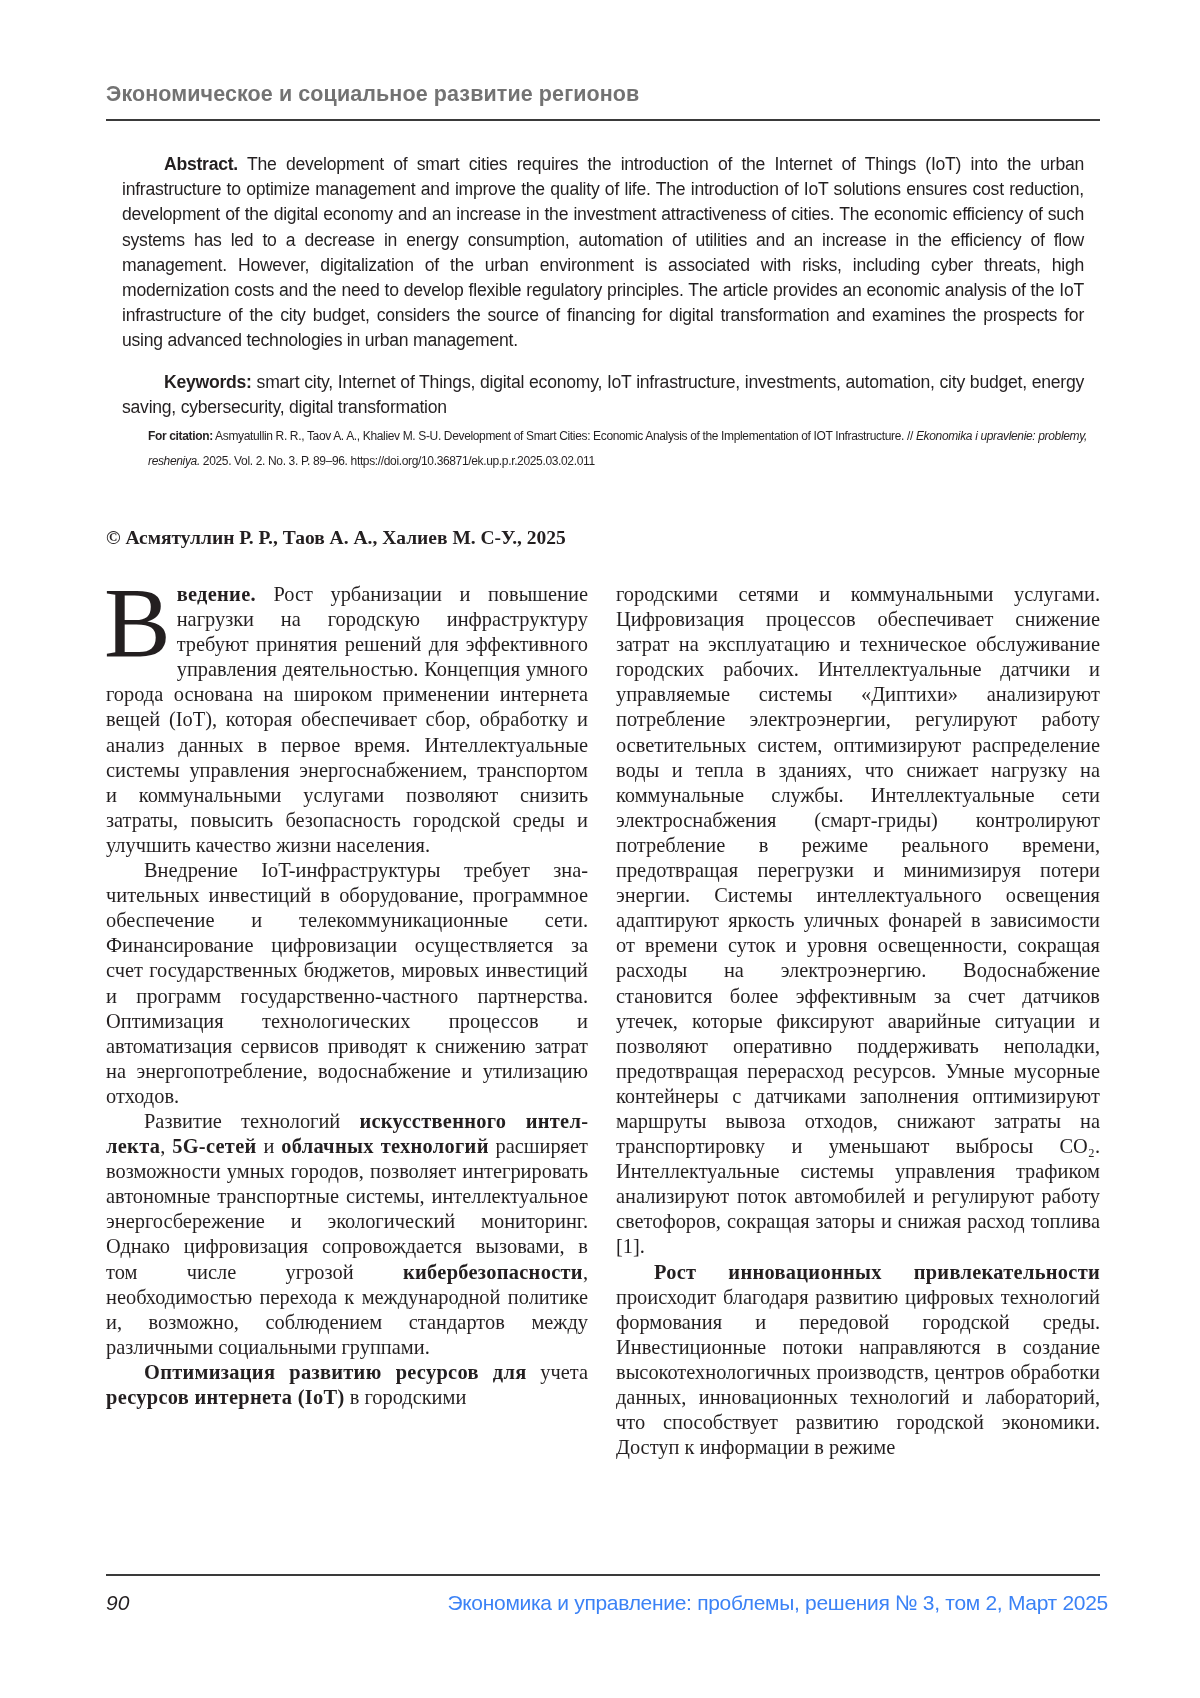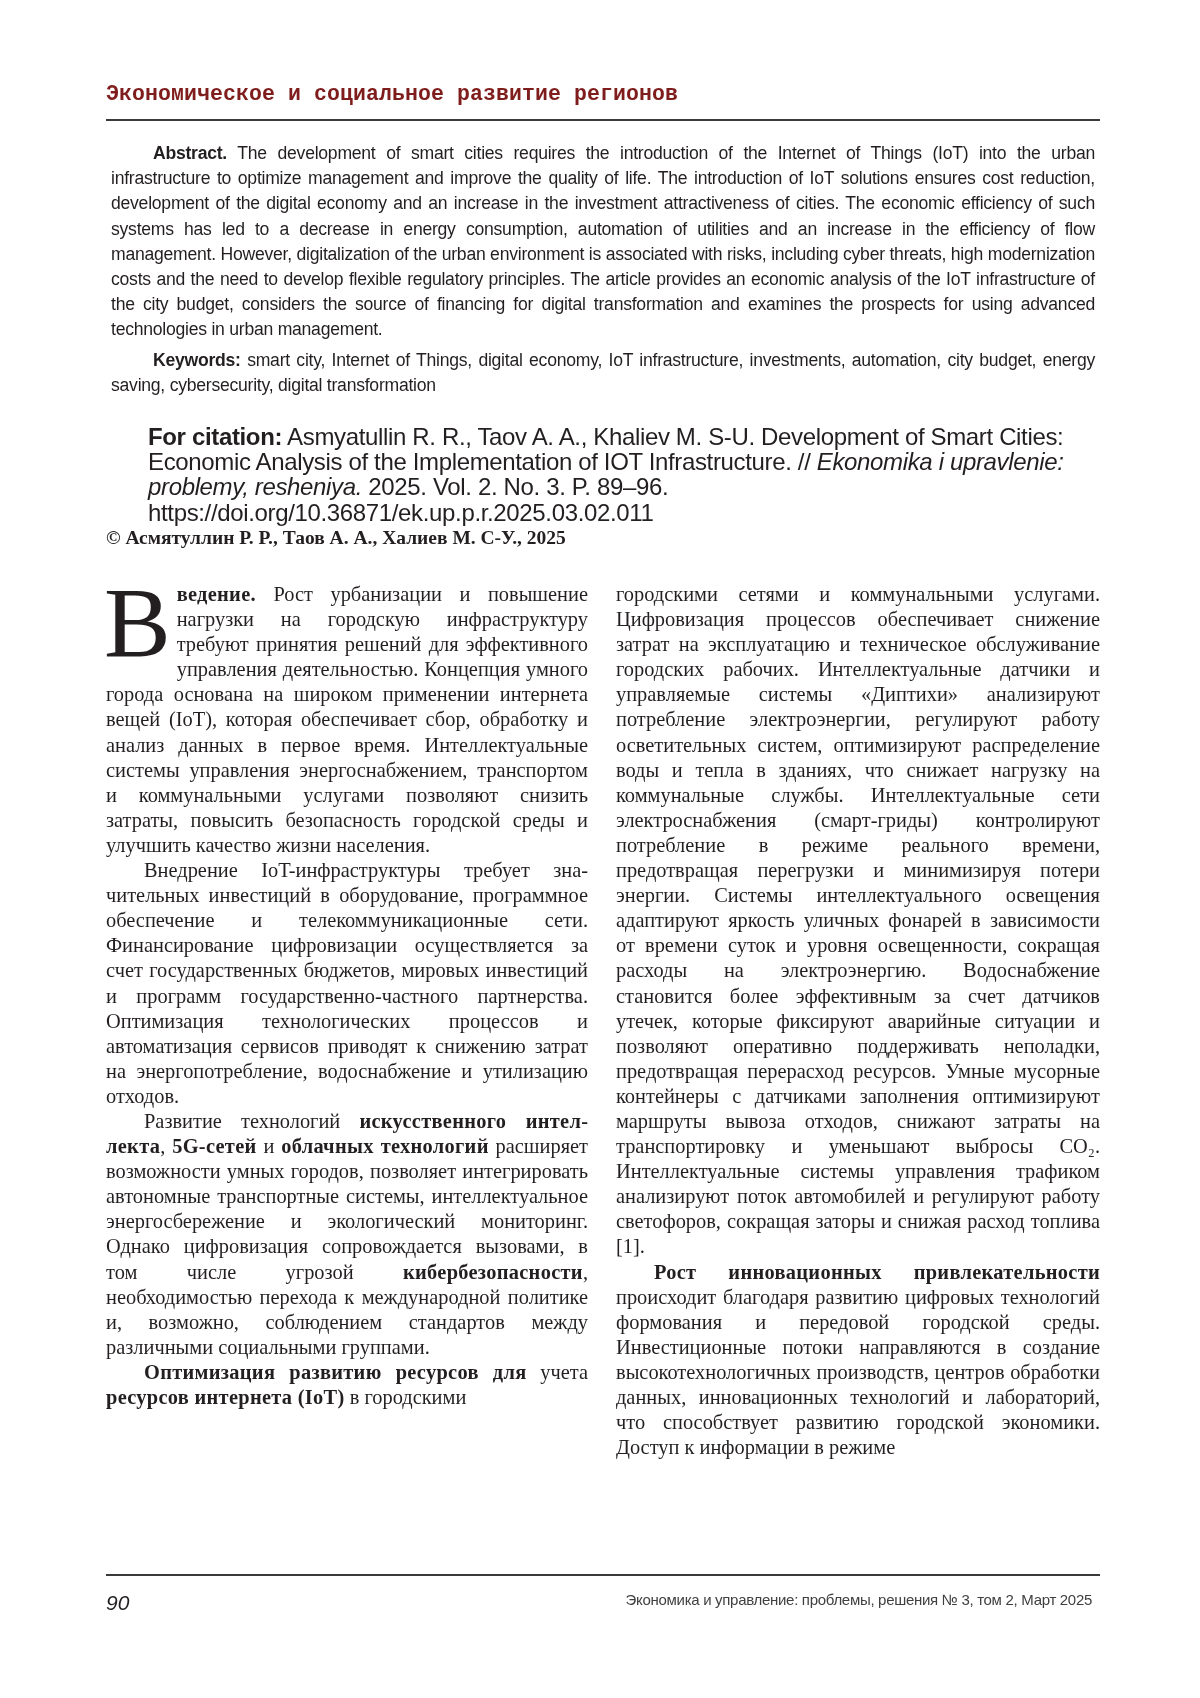--- a/index.html
+++ b/index.html
@@ -1,36 +1,36 @@
 <!DOCTYPE html>
 <html><head>
 <meta charset="utf-8">
 <style>
   html, body { margin: 0; padding: 0; background: #ffffff; }
   body { width: 1200px; height: 1698px; position: relative; overflow: hidden; color: #231f20; }
   .page { position: absolute; left: 0; top: 0; width: 1200px; height: 1698px; }
 
   .running-head {
     position: absolute; left: 106px; top: 82px; width: 994px;
-    font-family: Liberation Mono, monospace; font-weight: bold; font-size: 21.5px;
-    letter-spacing: 0.1px; color: #7f1d1d;
+    font-family: Liberation Sans, sans-serif; font-weight: bold; font-size: 21.5px;
+    letter-spacing: 0.1px; color: #737373;
   }
   .head-rule { position: absolute; left: 106px; top: 119px; width: 994px; height: 0; border-top: 2.5px solid #3a3a3a; }
 
   .abstract {
     position: absolute; left: 106px; top: 136px; width: 994px;
     font-family: "Liberation Sans", sans-serif; font-size: 17.6px; line-height: 25.2px;
     text-align: justify; color: #231f20; letter-spacing: -0.25px;
   }
-  .abstract p { margin: 5px; text-indent: 42px; }
+  .abstract p { margin: 16px; text-indent: 42px; }
   .abstract b { font-weight: bold; }
 
   .citation {
     position: absolute; left: 148px; top: 424px; width: 952px;
-    font-family: "Liberation Sans", sans-serif; font-size: 24px; line-height: 25.2px;
+    font-family: "Liberation Sans", sans-serif; font-size: 12px; line-height: 25.2px;
     color: #231f20; letter-spacing: -0.35px;
   }
   .citation i { font-style: italic; }
 
   .copyright {
     position: absolute; left: 106px; top: 527px; width: 994px;
     font-family: "Liberation Serif", serif; font-size: 19.5px; color: #231f20; font-weight: bold;
   }
 
   .col {
@@ -47,22 +47,22 @@
     float: left; font-family: "Liberation Serif", serif; font-size: 100px; line-height: 78px;
     height: 76px; margin: 2px 6px 0 -2px; padding-top: 0; color: #231f20;
   }
 
   .foot-rule { position: absolute; left: 106px; top: 1574px; width: 994px; height: 0; border-top: 2.5px solid #3a3a3a; }
   .page-number {
     position: absolute; left: 106px; top: 1591px;
     font-family: "Liberation Sans", sans-serif; font-size: 21px; color: #231f20; font-style: italic;
   }
   .journal-footer {
-    position: absolute; right: 108px; top: 1591px;
-    font-family: "Liberation Sans", sans-serif; font-size: 15px; color: #404040; letter-spacing: -0.3px;
+    position: absolute; right: 92px; top: 1591px;
+    font-family: "Liberation Sans", sans-serif; font-size: 21px; color: #3b82f6; letter-spacing: -0.3px;
   }
 </style>
 </head>
 <body>
 
 <div class="page">
 
   <div class="running-head">Экономическое и социальное развитие регионов</div>
   <div class="head-rule"></div>
 

